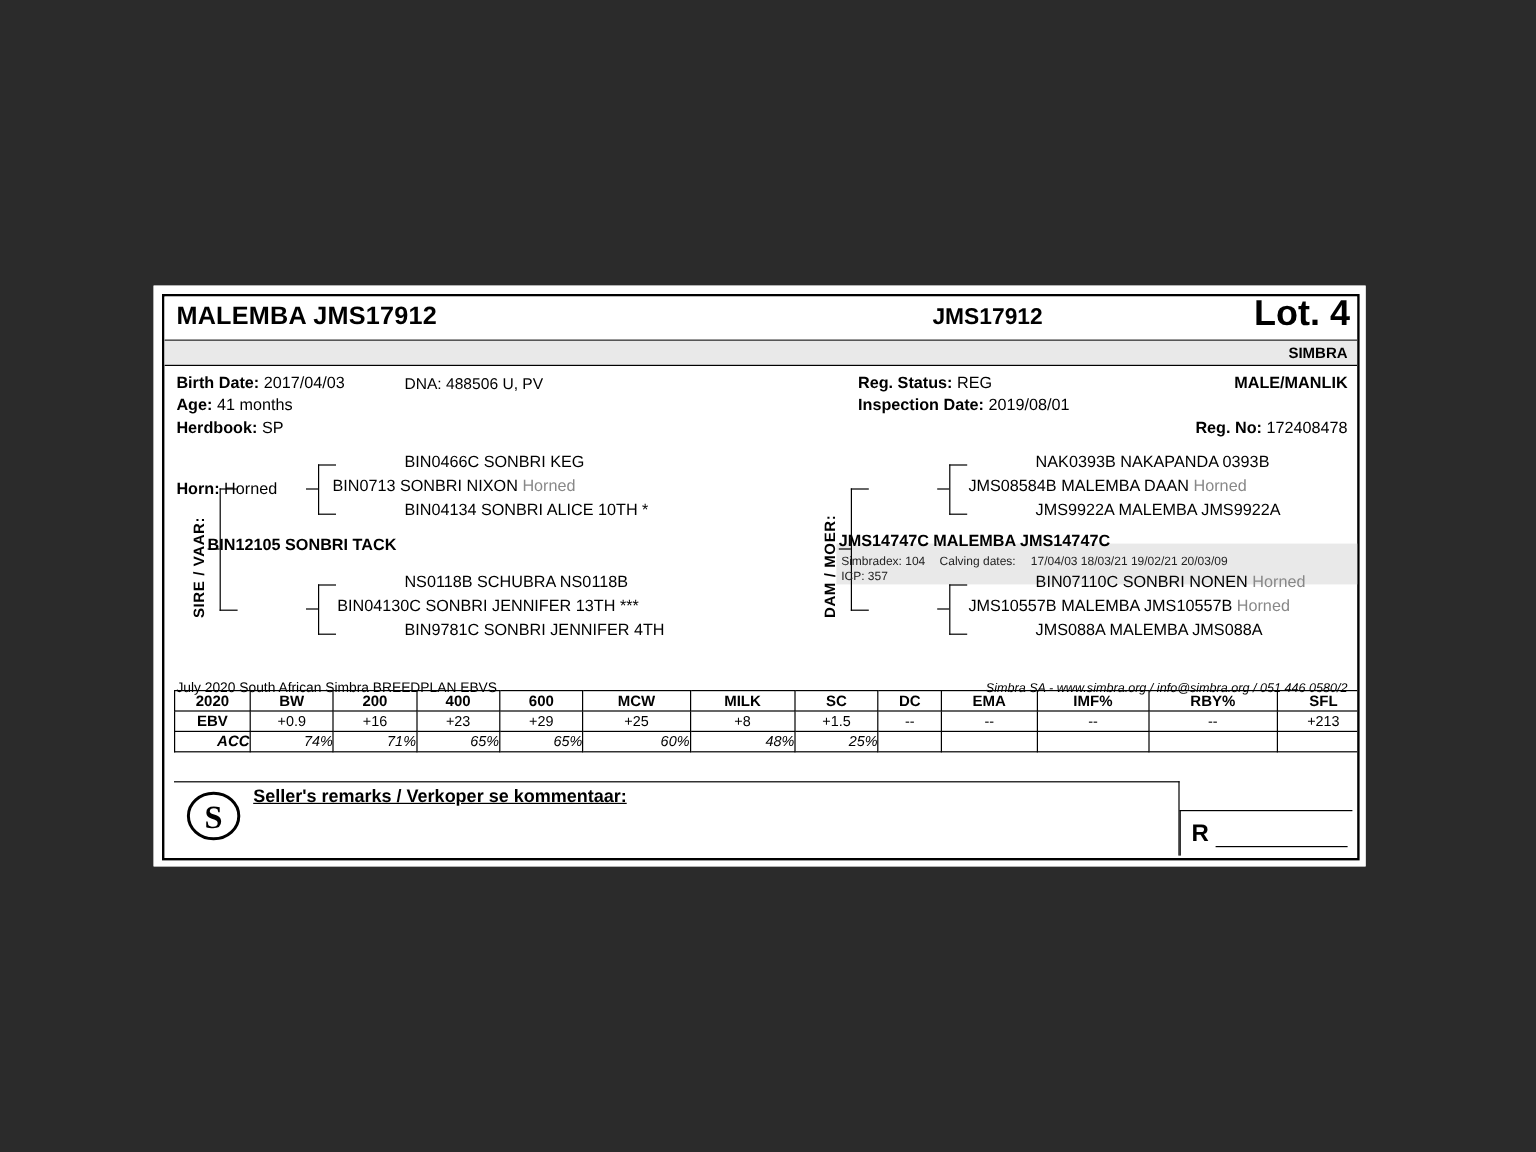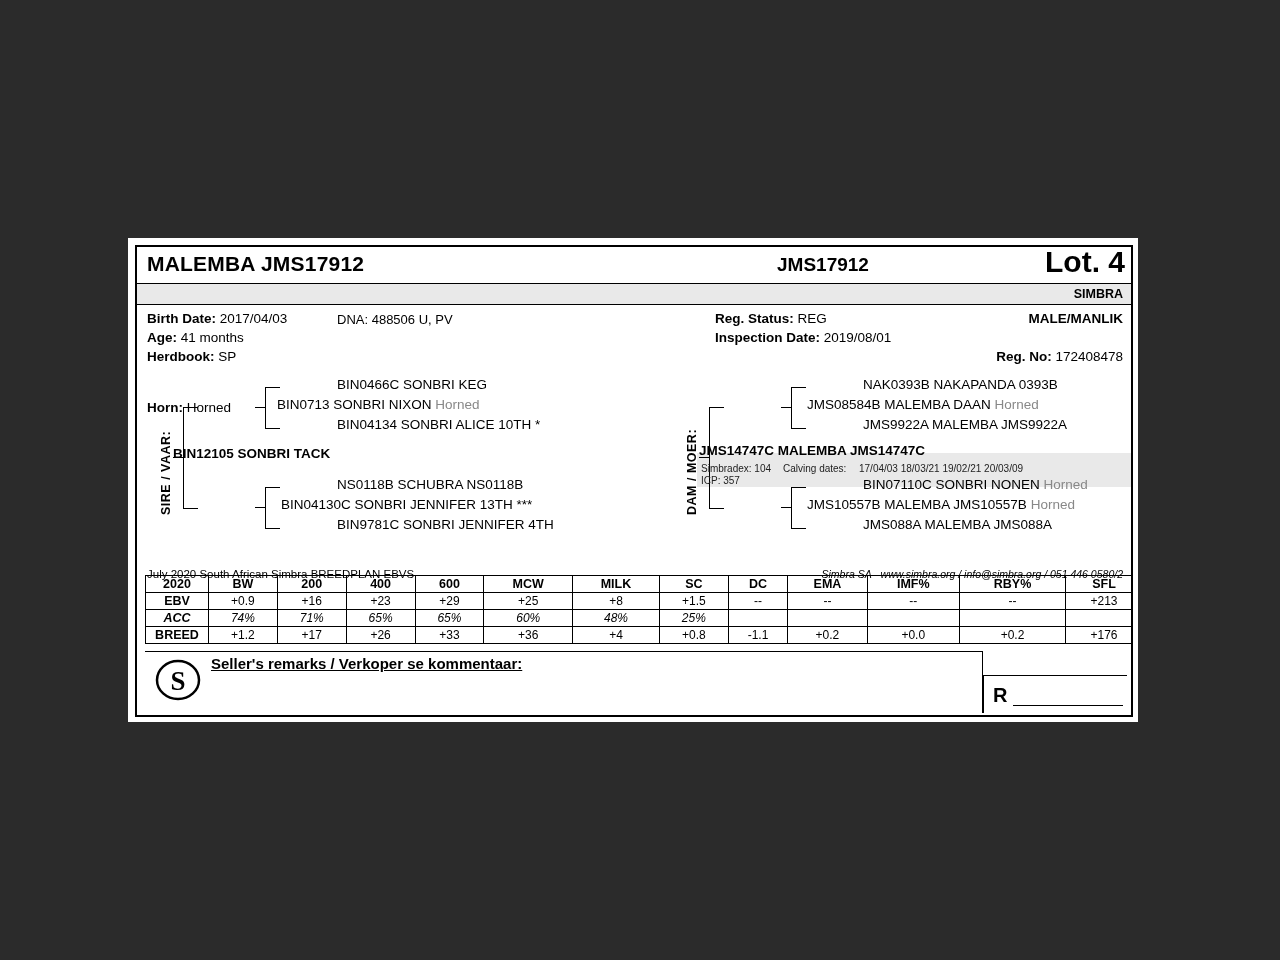--- a/index.html
+++ b/index.html
@@ -165,21 +165,21 @@
   }
   table.ebv td, table.ebv th {
     border: 1px solid #000;
     text-align: center;
     height: 16px;
     padding: 0;
     font-weight: normal;
   }
   table.ebv tr.head td { font-weight: bold; font-size: 12.5px; }
   table.ebv td.rowlab { font-weight: bold; font-size: 12.5px; }
-  table.ebv tr.acc td { font-style: italic; }
+  table.ebv tr.acc td { font-style: italic; text-align: right; }
   table.ebv tr.acc td.rowlab { font-style: italic; font-weight: bold; }
 
   
   .remarks-box {
     position: absolute;
     left: 8px;
     top: 404px;
     width: 838px;
     height: 62px;
     border: 1px solid #000;
@@ -375,37 +375,20 @@
             <td>48%</td>
             <td>25%</td>
             <td></td>
             <td></td>
             <td></td>
             <td></td>
             <td></td>
             <td></td>
             <td></td>
           </tr>
-          <tr class="">
-            <td class="rowlab">BREED</td>
-            <td>+1.2</td>
-            <td>+17</td>
-            <td>+26</td>
-            <td>+33</td>
-            <td>+36</td>
-            <td>+4</td>
-            <td>+0.8</td>
-            <td>-1.1</td>
-            <td>+0.2</td>
-            <td>+0.0</td>
-            <td>+0.2</td>
-            <td>+176</td>
-            <td>+75</td>
-            <td>+123</td>
-          </tr>
         </tbody>
     </table>
 
     <div class="remarks-box"></div>
     <svg class="logo" viewBox="0 0 46 42">
       <ellipse cx="23" cy="21" rx="21" ry="19" fill="none" stroke="#000" stroke-width="2.5"></ellipse>
       <text x="23" y="31" text-anchor="middle" font-family="Liberation Serif, serif" font-size="27" font-weight="bold" fill="#000">S</text>
     </svg>
     <div class="remarks-title">Seller's remarks / Verkoper se kommentaar:</div>
 

